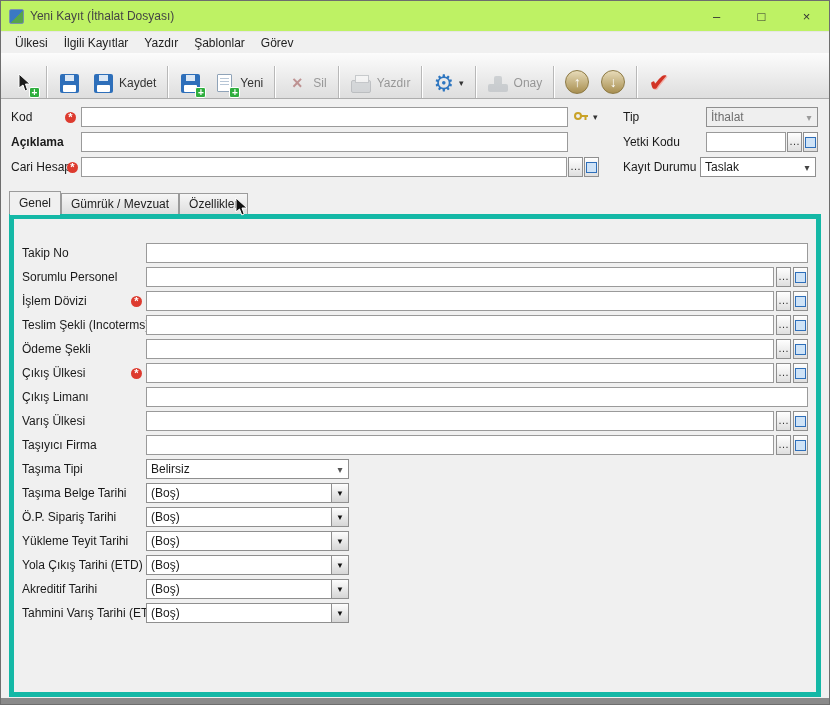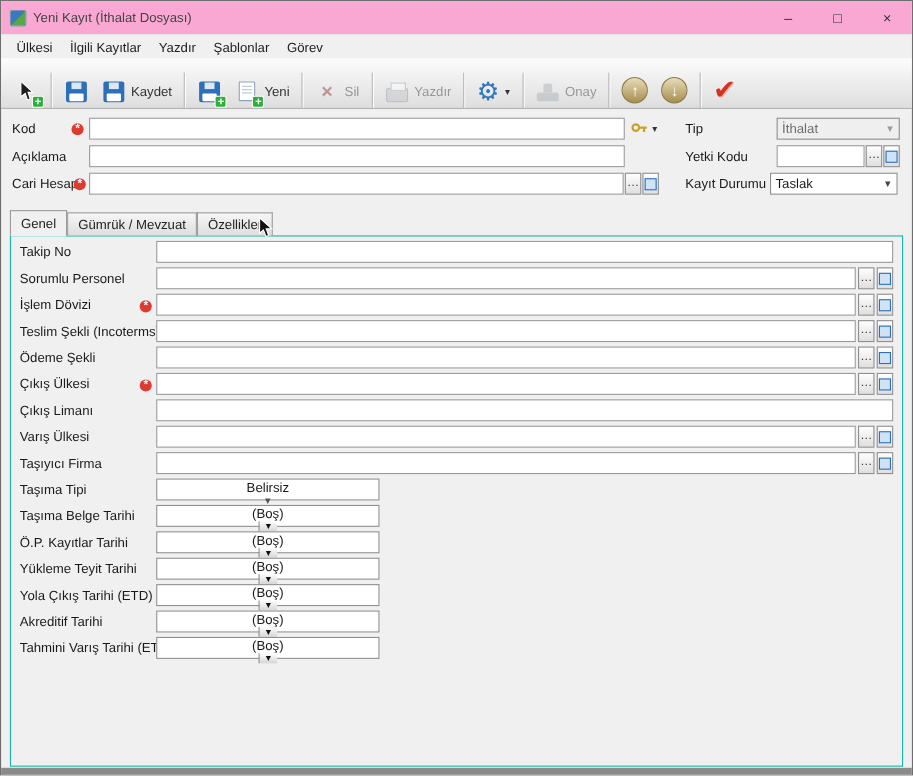--- a/index.html
+++ b/index.html
@@ -3,21 +3,21 @@
 <meta charset="utf-8">
 <style>
   * { margin:0; padding:0; box-sizing:border-box; }
   html,body { background:#cfcfcf; }
   body { font-family:"Liberation Sans","DejaVu Sans",sans-serif; font-size:12px; color:#1a1a1a; }
 
   .window { position:relative; width:830px; height:705px; background:#f0f0f0;
             border:1px solid #6e6e6e; overflow:hidden; }
 
   
-  .titlebar { height:30px; background:#f9a8d4; display:flex; align-items:center; }
+  .titlebar { height:30px; background:#bef264; display:flex; align-items:center; }
   .app-icon { width:15px; height:15px; margin:0 6px 0 8px;
               background:linear-gradient(135deg,#3a79c3 0 50%,#58a54b 50% 100%);
               border:1px solid #7a93ad; border-radius:2px; }
   .title-text { color:#444; font-size:12px; }
   .win-btns { margin-left:auto; display:flex; height:100%; }
   .wbtn { width:45px; height:100%; display:flex; align-items:center; justify-content:center;
           color:#333; font-size:13px; cursor:default; }
 
   
   .menubar { height:22px; background:#f0f0f0; display:flex; align-items:center; padding-left:6px;
@@ -81,35 +81,35 @@
   .combo.disabled .carrow { color:#9a9a9a; }
 
   
   .tabs { display:flex; margin:8px 8px 0; position:relative; z-index:2; }
   .tab { height:21px; margin-top:2px; padding:3px 9px 0; border:1px solid #9b9b9b; border-bottom:none;
          background:linear-gradient(#f6f6f6,#dedede); color:#222; }
   .tab.active { height:23px; margin-top:0; padding-top:4px; background:#f0f0f0; position:relative; }
   .tab.active::after { content:""; position:absolute; left:0; right:0; bottom:-1px; height:2px; background:#f0f0f0; }
 
   
-  .panel { position:relative; margin:0 8px; border:1px solid #14b8a6; background:#f0f0f0;
-           height:483px; padding-top:4px; }
+  .panel { position:relative; margin:0 8px; border:5px solid #14b8a6; background:#f0f0f0;
+           height:483px; padding-top:24px; }
   .frow { display:flex; align-items:center; height:20px; margin-bottom:4px; }
   .flabel { width:112px; padding-left:8px; color:#1a1a1a; white-space:nowrap; }
   .fmark { width:20px; text-align:right; padding-right:4px; }
   .fctrl { flex:1; display:flex; margin-right:8px; }
   .fctrl input.grow { flex:1; }
   .fctrl .lk-btn { width:15px; height:20px; border:1px solid #8f8f8f; margin-left:2px;
                    background:linear-gradient(#fefefe,#dfdfdf); font-size:11px; line-height:16px;
                    text-align:center; color:#333; }
   .fctrl .lk-view::before { content:""; display:inline-block; width:9px; height:9px; margin-top:4px;
                    border:1px solid #2e6fba; background:#cfe3f7; }
   .short { width:203px !important; flex:none !important; }
   .fcombo { width:203px; display:flex; align-items:center; height:20px;
-            border:1px solid #8f8f8f; background:#fff;flex-direction:column; }
+            border:1px solid #8f8f8f; background:#fff; }
   .fcombo .ctext { flex:1; padding:0 4px; }
   .fcombo .carrow { width:16px; text-align:center; color:#555; font-size:10px; }
   .datecombo .dbtn { width:17px; height:18px; border-left:1px solid #8f8f8f;
                      background:linear-gradient(#fdfdfd,#d6d6d6); display:flex; align-items:center;
                      justify-content:center; font-size:8px; color:#111; }
 
   .bottom-frame { position:absolute; left:0; right:0; bottom:0; height:6px; background:#8a8a8a; }
 
   .cursor-overlay { position:absolute; left:234px; top:196px; z-index:50; pointer-events:none; }
 </style>
@@ -249,21 +249,21 @@
       </span>
       <span class="small-caret" style="position:absolute; left:592px; top:5px;">▾</span>
       <span class="hlabel" style="left:622px;">Tip</span>
       <div class="combo disabled" style="left:705px; top:0; width:112px;">
         <span class="ctext">İthalat</span>
         <span class="carrow">▾</span>
       </div>
     </div>
 
     <div class="hrow" style="top:33px;">
-      <span class="hlabel" style="left:10px;">Açıklama</span>
+      <span class="hlabel" style="left:10px;font-weight:bold;">Açıklama</span>
       <input class="txt" style="position: absolute; left: 80px; top: 0px; width: 487px;" value="">
       <span class="hlabel" style="left:622px;">Yetki Kodu</span>
       <input class="txt" style="position: absolute; left: 705px; top: 0px; width: 80px;" value="">
       <span class="mini-btn" style="left:786px; top:0;">…</span>
       <span class="mini-btn view-btn" style="left:802px; top:0;"></span>
     </div>
 
     <div class="hrow" style="top:58px;">
       <span class="hlabel" style="left:10px;">Cari Hesap</span>
       <span class="req" style="position:absolute; left:66px; top:5px;"></span>
@@ -390,21 +390,21 @@
       <span class="fmark"></span>
       <div class="fctrl">
         <div class="fcombo datecombo">
           <span class="ctext">(Boş)</span>
           <span class="dbtn">▼</span>
         </div>
       </div>
     </div>
 
     <div class="frow">
-      <span class="flabel">Ö.P. Kayıtlar Tarihi</span>
+      <span class="flabel">Ö.P. Sipariş Tarihi</span>
       <span class="fmark"></span>
       <div class="fctrl">
         <div class="fcombo datecombo">
           <span class="ctext">(Boş)</span>
           <span class="dbtn">▼</span>
         </div>
       </div>
     </div>
 
     <div class="frow">

